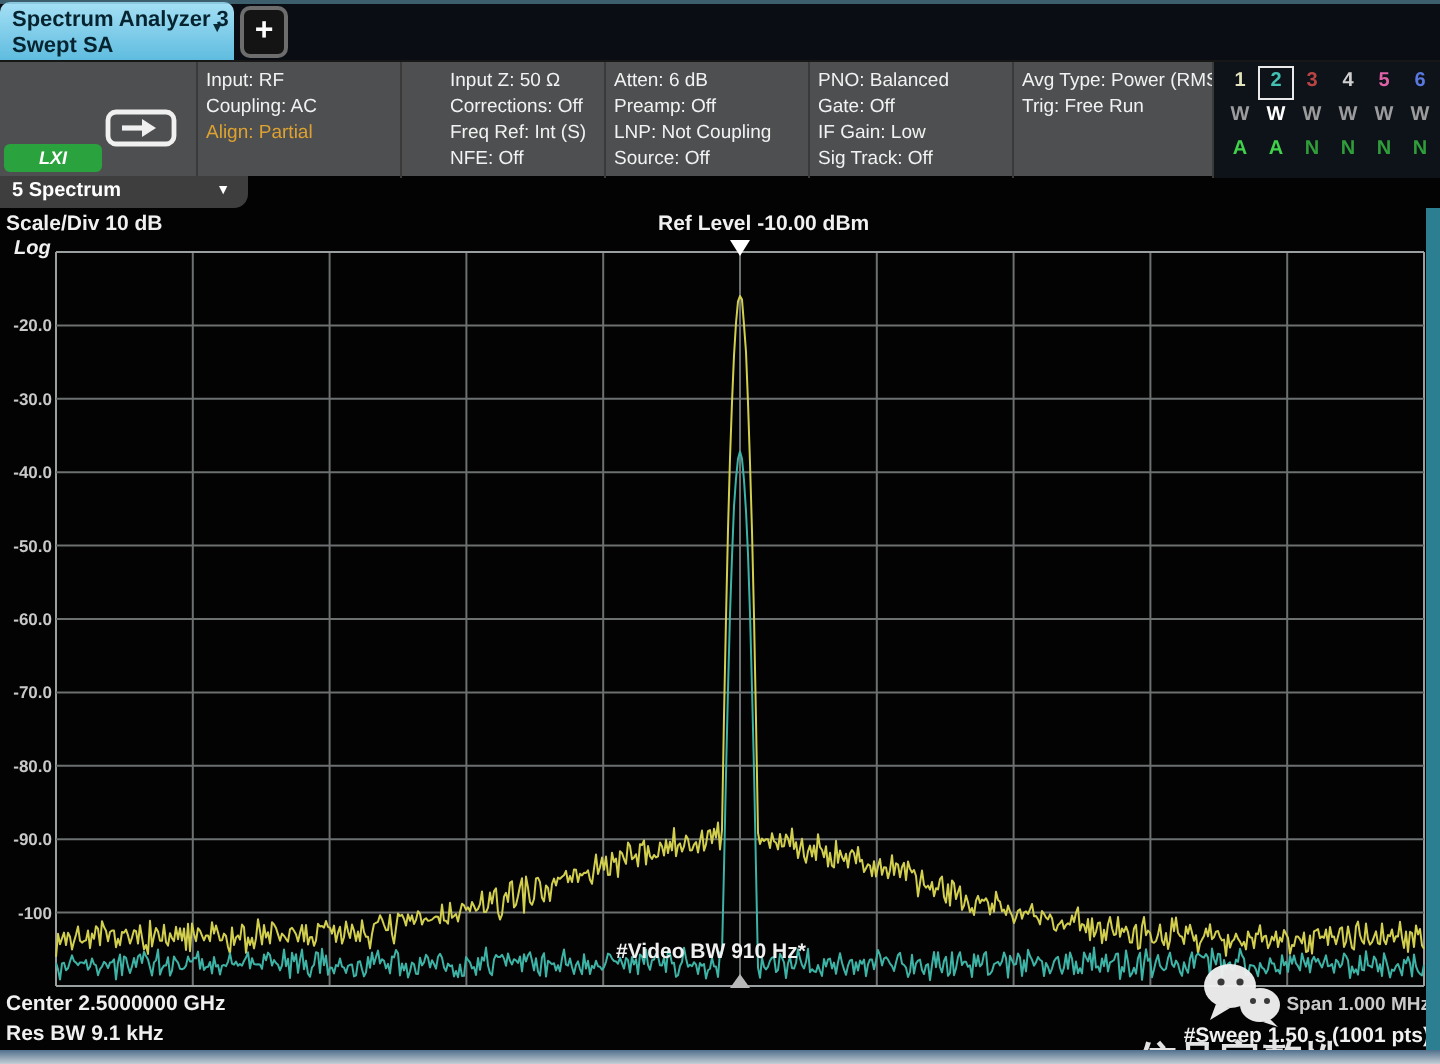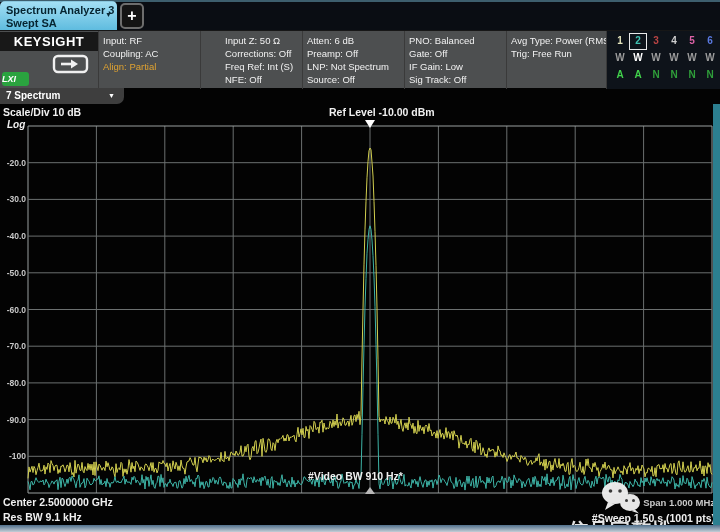--- a/index.html
+++ b/index.html
@@ -13,22 +13,22 @@
            padding:3px 0 0 6px;box-sizing:border-box;cursor:pointer;}
   .tab-caret{position:absolute;right:5px;top:8px;font-size:7px;color:#0a2b38;}
   .add-tab{position:absolute;left:120px;top:3px;width:24px;height:26px;background:#141414;border:2px solid #6d6d6d;
            border-radius:5px;color:#fff;font-size:16px;font-weight:bold;line-height:20px;text-align:center;padding:0;cursor:pointer;}
   
   .statusbar{position:absolute;left:0;top:30px;width:720px;height:58px;background:#4d4f50;border-top:1px solid #171717;box-sizing:border-box;}
   .brand{position:absolute;left:0;top:0;width:98px;height:58px;}
   .logo{position:absolute;left:0;top:1px;width:98px;height:19px;background:#181818;color:#fff;font-size:13px;
         font-weight:bold;text-align:center;line-height:19px;letter-spacing:.5px;}
   .remote-icon{position:absolute;left:52px;top:23px;}
-  .lxi{position:absolute;left:2px;top:41px;width:27px;height:14px;background:#2aa33f;border-radius:3px;color:#fff;
-       font-size:9px;font-weight:bold;font-style:italic;line-height:14px;}
+  .lxi{position:absolute;left:2px;top:41px;width:49px;height:14px;background:#2aa33f;border-radius:3px;color:#fff;
+       font-size:9px;font-weight:bold;font-style:italic;text-align:center;line-height:14px;}
   .status-col{position:absolute;top:0;height:58px;border-left:1px solid #3a3a3a;padding:3px 0 0 4px;box-sizing:border-box;
               font-size:9.5px;line-height:13px;color:#f2f2f2;white-space:nowrap;cursor:pointer;}
   .trace-panel{position:absolute;left:606px;top:0;width:114px;height:58px;border-left:1px solid #3a3a3a;background:#0e131a;}
   .tp-cell{position:absolute;width:16px;text-align:center;font-size:10px;font-weight:bold;line-height:14px;cursor:pointer;}
   .tp-box{position:absolute;border:1px solid #e9e9e9;}
   
   .meas-selector{position:absolute;left:0;top:88px;width:124px;height:16px;background:#3e3e3e;border-radius:0 0 7px 0;
                  color:#fff;font-size:10px;font-weight:bold;line-height:16px;padding-left:6px;box-sizing:border-box;cursor:pointer;z-index:2;}
   .meas-caret{position:absolute;right:9px;top:0;font-size:7px;line-height:16px;}
   
@@ -58,21 +58,20 @@
     <div class="app-tab">
       <div>Spectrum Analyzer 3</div>
       <div>Swept SA</div>
       <span class="tab-caret">▼</span>
     </div>
     <button class="add-tab">+</button>
   </div>
 
   <div class="statusbar">
     <div class="brand">
-      <div class="logo">KEYSIGHT</div>
       <svg class="remote-icon" width="38" height="22" viewBox="0 0 38 22">
         <rect x="2" y="2" width="33" height="16" rx="4" fill="none" stroke="#f0f0f0" stroke-width="2.4"></rect>
         <path d="M9,10 h14" stroke="#f0f0f0" stroke-width="2.6" fill="none"></path>
         <path d="M19,5.5 L26,10 L19,14.5 Z" fill="#f0f0f0"></path>
       </svg>
       <div class="lxi">LXI</div>
     </div>
     <div id="statusCols">
         <div class="status-col" style="left: 98px; width: 102px;">
           <div>Input: RF</div>
@@ -81,21 +80,21 @@
         </div>
         <div class="status-col" style="left: 200px; width: 102px; padding-left: 24px;">
           <div>Input Z: 50 Ω</div>
           <div>Corrections: Off</div>
           <div>Freq Ref: Int (S)</div>
           <div>NFE: Off</div>
         </div>
         <div class="status-col" style="left: 302px; width: 102px;">
           <div>Atten: 6 dB</div>
           <div>Preamp: Off</div>
-          <div>LNP: Not Spectrum</div>
+          <div>LNP: Not Coupling</div>
           <div>Source: Off</div>
         </div>
         <div class="status-col" style="left: 404px; width: 102px;">
           <div>PNO: Balanced</div>
           <div>Gate: Off</div>
           <div>IF Gain: Low</div>
           <div>Sig Track: Off</div>
         </div>
         <div class="status-col" style="left: 506px; width: 100px;">
           <div>Avg Type: Power (RMS)</div>
@@ -119,21 +118,21 @@
         <div class="tp-cell" style="left: 77px; top: 3px; color: rgb(221, 98, 166);">5</div>
         <div class="tp-cell" style="left: 77px; top: 20px; color: rgb(156, 156, 156);">W</div>
         <div class="tp-cell" style="left: 77px; top: 37px; color: rgb(47, 158, 58);">N</div>
         <div class="tp-cell" style="left: 95px; top: 3px; color: rgb(90, 121, 224);">6</div>
         <div class="tp-cell" style="left: 95px; top: 20px; color: rgb(156, 156, 156);">W</div>
         <div class="tp-cell" style="left: 95px; top: 37px; color: rgb(47, 158, 58);">N</div>
       </div>
   </div>
 
   <div class="meas-selector">
-    <span>7 Spectrum</span>
+    <span>5 Spectrum</span>
     <span class="meas-caret">▼</span>
   </div>
 
   <div class="ann scale">Scale/Div 10 dB</div>
   <div class="ann ref">Ref Level -10.00 dBm</div>
   <div class="ann log">Log</div>
 
   <svg id="graph" width="720" height="532" viewBox="0 0 720 532">
       <line x1="28" y1="126" x2="28" y2="493" stroke="#9aa0a0" stroke-width="1"></line>
       <line x1="96.4" y1="126" x2="96.4" y2="493" stroke="#6c7070" stroke-width="1"></line>

